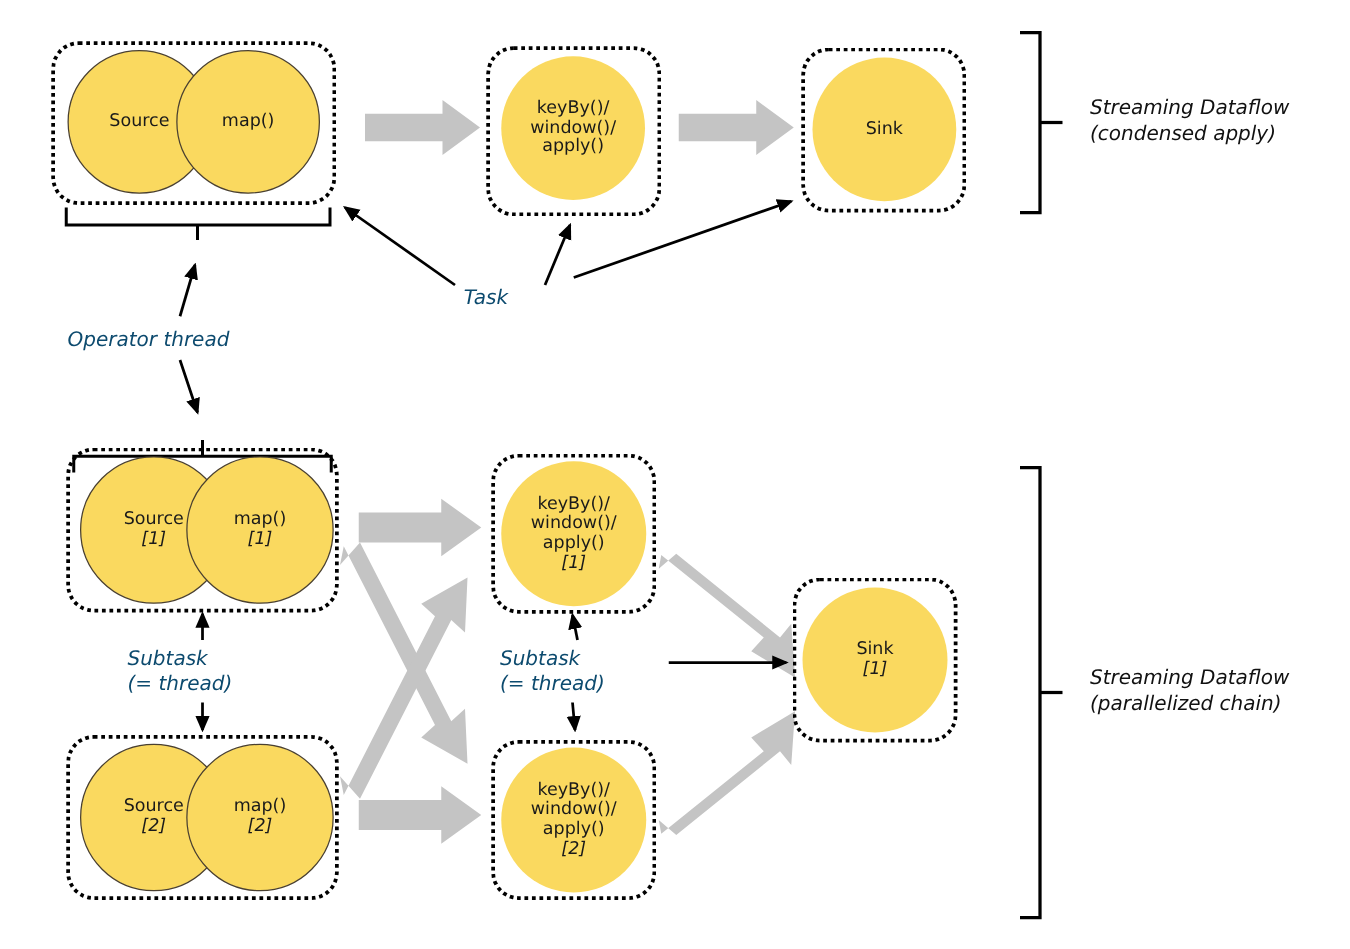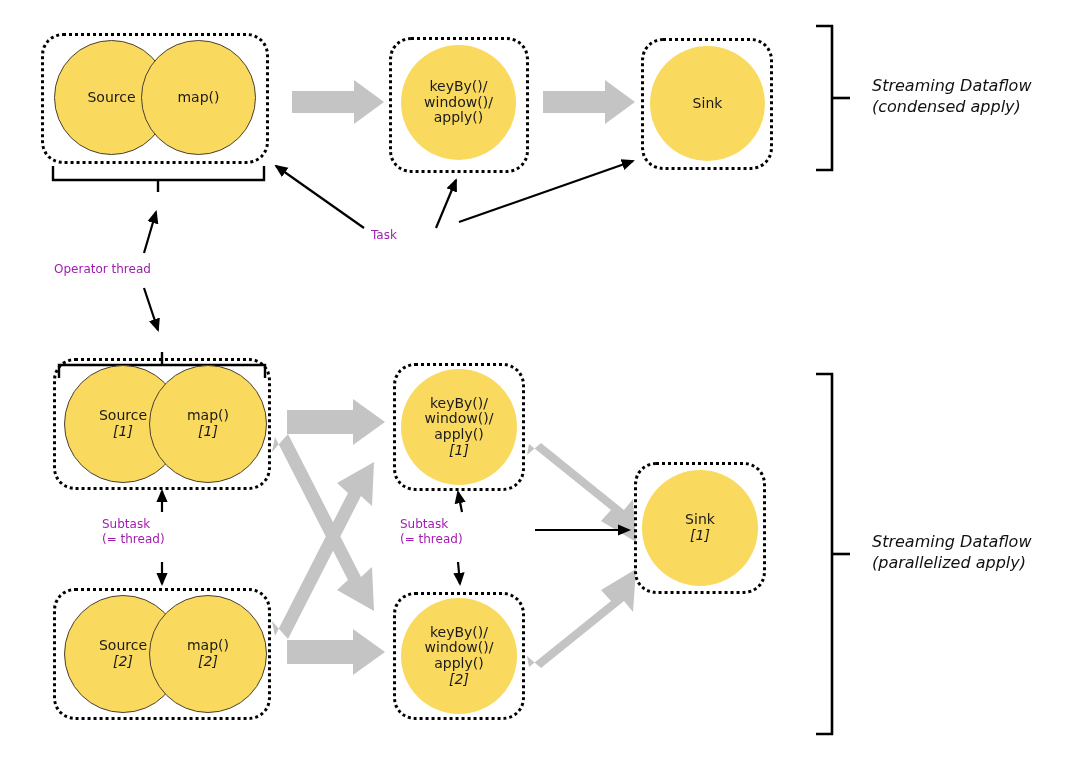--- a/index.html
+++ b/index.html
@@ -56,22 +56,23 @@
     font-size: 14px;
     white-space: nowrap;
   }
   .op-index {
     font-size: 14px;
     font-style: italic;
   }
   
   .annot {
     position: absolute;
-    font-size: 12px;
-    color: #a21caf;
+    font-style: italic;
+    font-size: 16px;
+    color: #0c4a6e;
     line-height: 1.25;
     white-space: nowrap;
   }
   .annot.center { text-align: left; }
   .bracket-label {
     position: absolute;
     font-style: italic;
     font-size: 16px;
     color: #111111;
     line-height: 1.3;
@@ -238,16 +239,16 @@
     <div>Subtask</div>
     <div>(= thread)</div>
   </div>
   <div class="annot center" style="left:384px; top:517px; width:120px;">
     <div>Subtask</div>
     <div>(= thread)</div>
   </div>
 
   <div class="bracket-label" style="left:856px; top:532px;">
     <div>Streaming Dataflow</div>
-    <div>(parallelized apply)</div>
+    <div>(parallelized chain)</div>
   </div>
 
 </div>
 
 </body></html>

